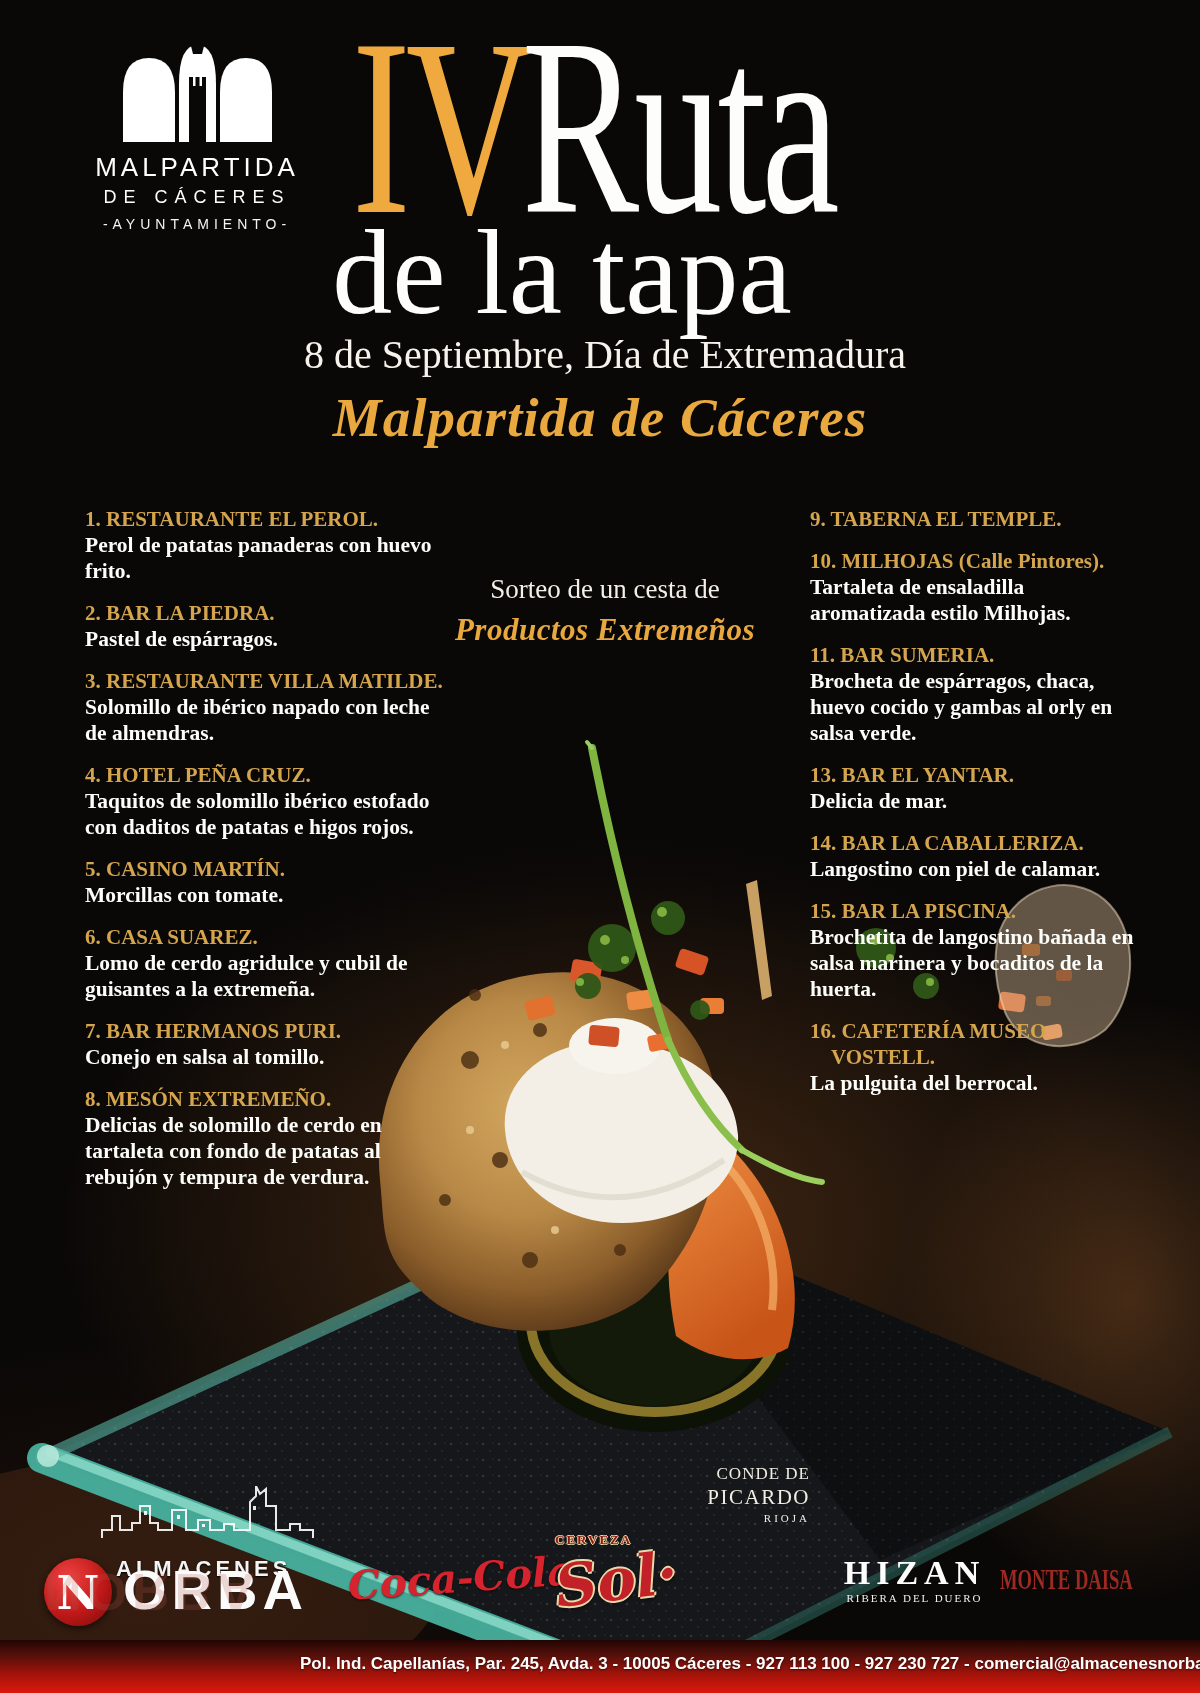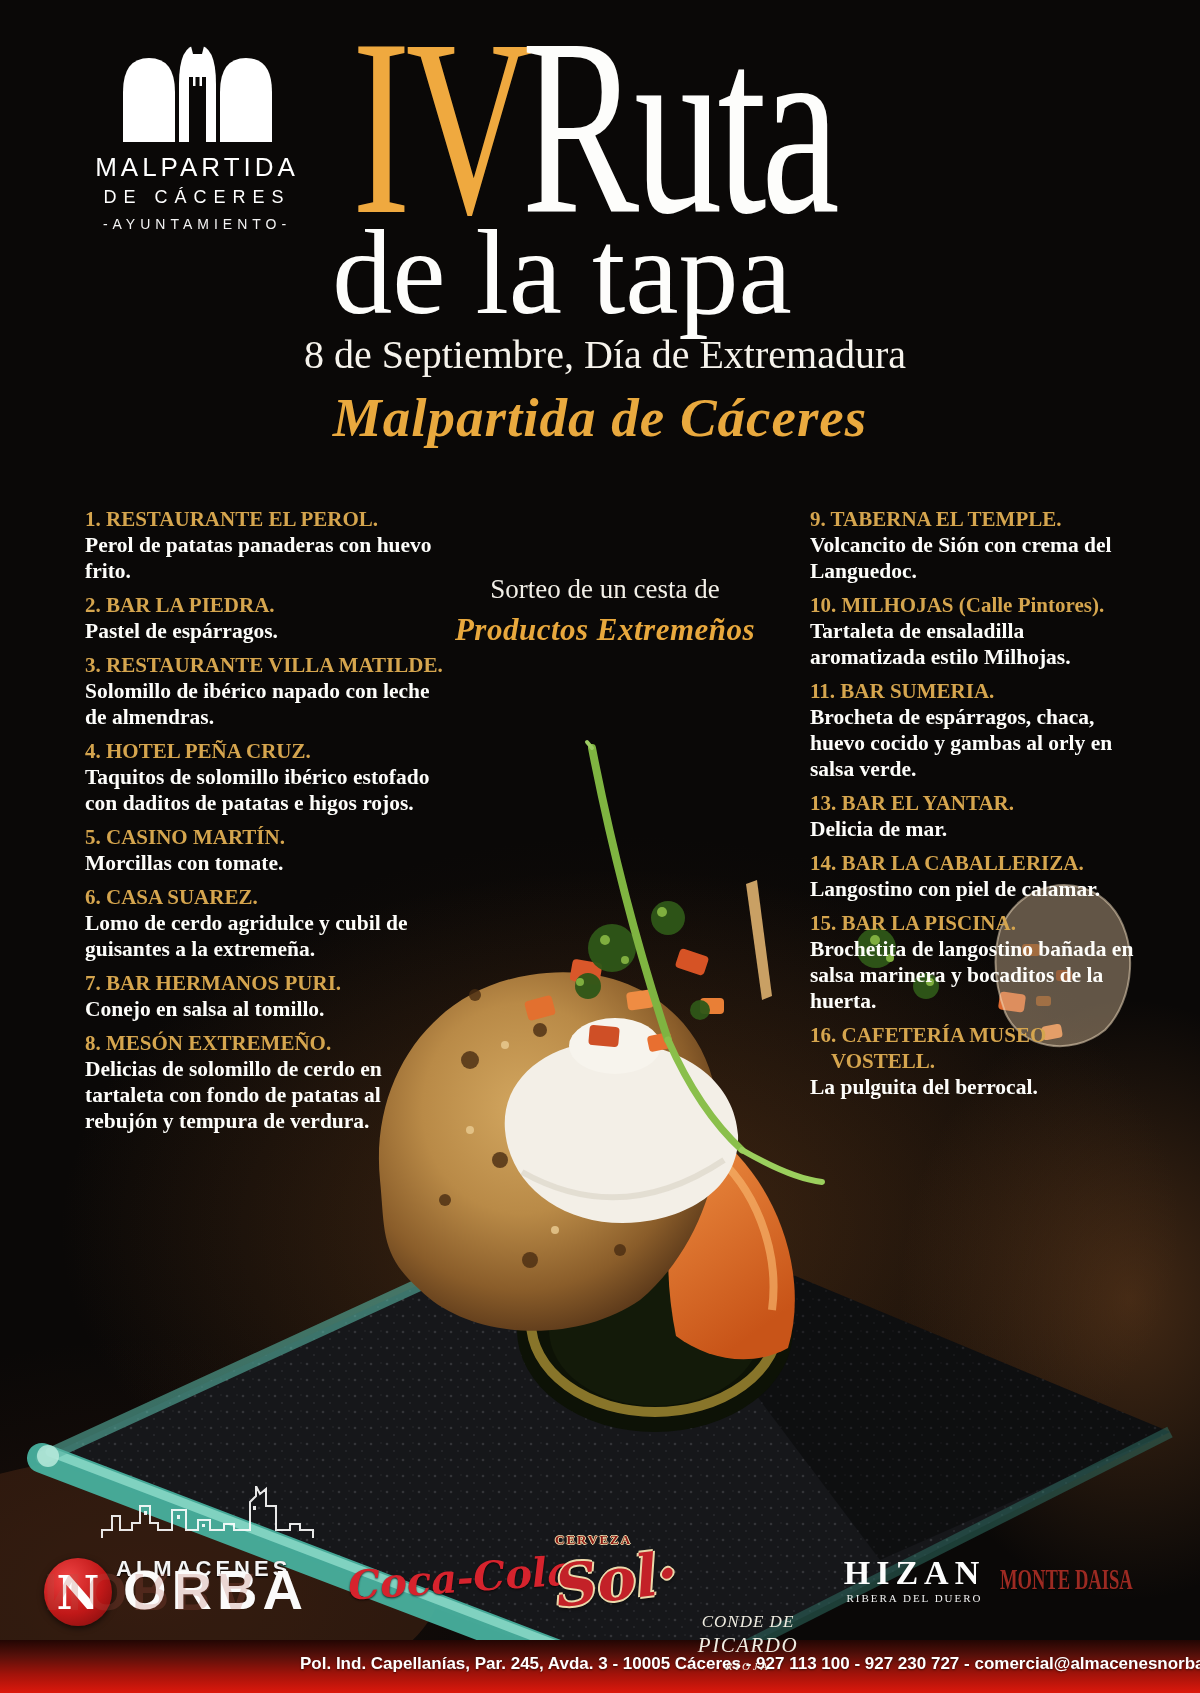--- a/index.html
+++ b/index.html
@@ -26,21 +26,21 @@
     color:#fdfdfb;font-size:120px;line-height:1;white-space:nowrap;z-index:5;}
   .subtitle{position:absolute;left:0;top:331px;width:1210px;text-align:center;
     color:#f6f3ec;font-size:40px;z-index:5;}
   .place-script{position:absolute;left:0;top:386px;width:1200px;text-align:center;
     color:#e9a93e;font-size:55px;font-style:italic;font-weight:bold;letter-spacing:1px;z-index:5;}
   
   .raffle{position:absolute;left:430px;top:574px;width:350px;text-align:center;z-index:5;}
   .raffle .r1{color:#f3f0e8;font-size:27px;}
   .raffle .r2{color:#e8a83d;font-size:31px;font-style:italic;font-weight:bold;margin-top:7px;letter-spacing:.5px;}
   
-  .col{position:absolute;top:506px;display:flex;flex-direction:column;gap:8px;z-index:5;}
+  .col{position:absolute;top:506px;display:flex;flex-direction:column;gap:16px;z-index:5;}
   .col.left{left:85px;width:362px;}
   .col.right{left:810px;width:334px;}
   .venue-name{color:#d5a54e;font-weight:bold;font-size:21px;line-height:26px;white-space:pre-line;}
   .venue-tapa{color:#fdfdfa;font-weight:bold;font-size:21.5px;line-height:26px;}
   
   .photo{position:absolute;left:0;top:640px;width:1200px;height:1053px;z-index:1;}
   
   .norba{position:absolute;left:30px;top:1486px;width:300px;z-index:6;color:#fff;}
   .norba .sky{position:absolute;left:70px;top:0;opacity:.9;}
   .norba .almacenes{position:absolute;left:86px;top:70px;font-family:"Liberation Sans",sans-serif;
@@ -56,21 +56,21 @@
     transform:scaleY(-1);transform-origin:top;}
   .coke{position:absolute;left:348px;top:1554px;z-index:6;font-family:"DejaVu Serif",serif;
     font-style:italic;font-weight:bold;font-size:40px;color:#d6232d;transform:rotate(-4deg);
     text-shadow:0 1px 2px rgba(0,0,0,.7);white-space:nowrap;}
   .sol{position:absolute;left:555px;top:1532px;width:135px;text-align:left;z-index:6;}
   .sol .cz{font-size:13px;font-weight:bold;letter-spacing:2px;color:#8e1a14;
     text-shadow:-1px 0 0 #ead9ab,1px 0 0 #ead9ab,0 -1px 0 #ead9ab,0 1px 0 #ead9ab;}
   .sol .sname{font-family:"DejaVu Serif",serif;font-style:italic;font-weight:bold;font-size:58px;
     line-height:1;color:#c32128;transform:rotate(-7deg);margin-top:2px;
     text-shadow:-2px 0 0 #ead9ab,2px 0 0 #ead9ab,0 -2px 0 #ead9ab,0 2px 0 #ead9ab,0 3px 4px rgba(0,0,0,.6);}
-  .conde{position:absolute;left:686px;top:1612px;width:124px;text-align:center;color:#f0ede2;z-index:6;font-style:italic;}
+  .conde{position:absolute;left:686px;top:1464px;width:124px;text-align:right;color:#f0ede2;z-index:6;}
   .conde .c1{font-size:17px;letter-spacing:1px;}
   .conde .c2{font-size:21px;letter-spacing:1.5px;margin-top:1px;}
   .conde .c3{font-size:11px;letter-spacing:3px;margin-top:2px;}
   .hizan{position:absolute;left:842px;top:1556px;width:145px;text-align:center;color:#fdfdfd;z-index:6;
     font-family:Liberation Serif, serif;}
   .hizan .h1{font-size:34px;font-weight:600;letter-spacing:6px;line-height:1;}
   .hizan .h2{font-size:11px;letter-spacing:2px;margin-top:2px;color:#f0f0f0;}
   .monte{position:absolute;left:1000px;top:1562px;z-index:6;font-weight:bold;font-size:30px;
     color:#9c2a22;letter-spacing:0;transform:scaleX(.62);transform-origin:0 50%;white-space:nowrap;
     text-shadow:0 1px 1px rgba(0,0,0,.6);}
@@ -285,21 +285,20 @@
     </div>
 
     <div class="venue">
       <div class="venue-name">8. MESÓN EXTREMEÑO.</div>
       <div class="venue-tapa">Delicias de solomillo de cerdo en tartaleta con fondo de patatas al rebujón y tempura de verdura.</div>
     </div>
   </div>
   <div class="col right">
     <div class="venue">
       <div class="venue-name">9. TABERNA EL TEMPLE.</div>
-      <div class="venue-tapa">Volcancito de Sión con crema del Languedoc.</div>
     </div>
 
     <div class="venue">
       <div class="venue-name">10. MILHOJAS (Calle Pintores).</div>
       <div class="venue-tapa">Tartaleta de ensaladilla aromatizada estilo Milhojas.</div>
     </div>
 
     <div class="venue">
       <div class="venue-name">11. BAR SUMERIA.</div>
       <div class="venue-tapa">Brocheta de espárragos, chaca, huevo cocido y gambas al orly en salsa verde.</div>

